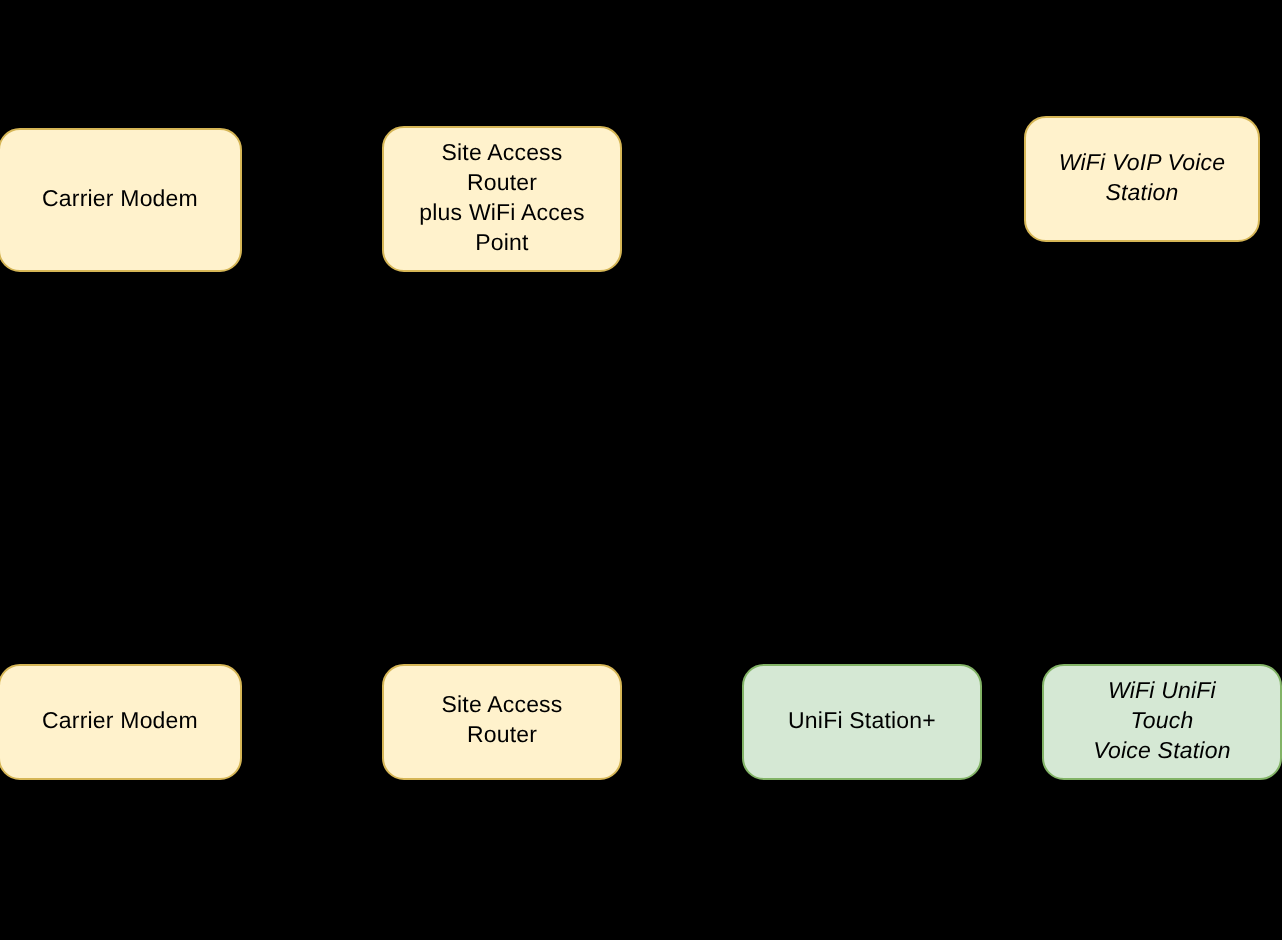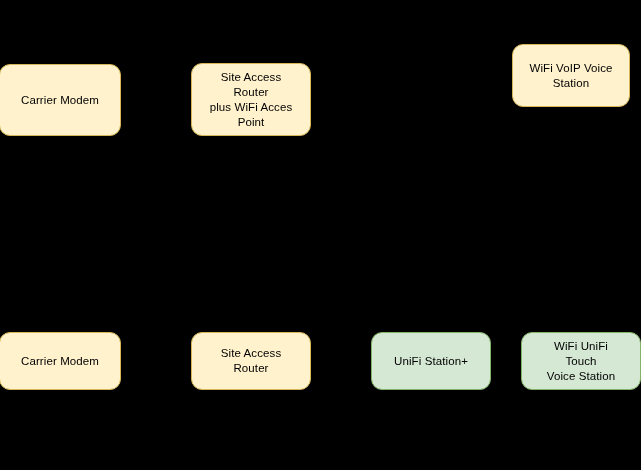--- a/index.html
+++ b/index.html
@@ -46,20 +46,20 @@
     width: 100%;
   }
 </style>
 </head>
 <body>
 
 <div id="canvas" style="background: rgb(0, 0, 0);">
     <div class="node yellow" style="left: -1px; top: 64px; width: 122px; height: 72px;"><span class="node-label">Carrier Modem</span></div>
     <div class="node yellow" style="left: 191px; top: 63px; width: 120px; height: 73px;"><span class="node-label">Site Access Router
 plus WiFi Acces Point</span></div>
-    <div class="node yellow" style="left: 512px; top: 44px; width: 118px; height: 63px;"><span class="node-label">WiFi VoIP Voice
+    <div class="node yellow" style="left: 512px; top: 58px; width: 118px; height: 63px; font-style: italic;"><span class="node-label">WiFi VoIP Voice
 Station</span></div>
     <div class="node yellow" style="left: -1px; top: 332px; width: 122px; height: 58px;"><span class="node-label">Carrier Modem</span></div>
     <div class="node yellow" style="left: 191px; top: 332px; width: 120px; height: 58px;"><span class="node-label">Site Access Router</span></div>
     <div class="node green" style="left: 371px; top: 332px; width: 120px; height: 58px;"><span class="node-label">UniFi Station+</span></div>
-    <div class="node green" style="left: 521px; top: 332px; width: 120px; height: 58px;"><span class="node-label">WiFi UniFi Touch
+    <div class="node green" style="left: 521px; top: 332px; width: 120px; height: 58px; font-style: italic;"><span class="node-label">WiFi UniFi Touch
 Voice Station</span></div>
   </div>
 
 </body></html>

